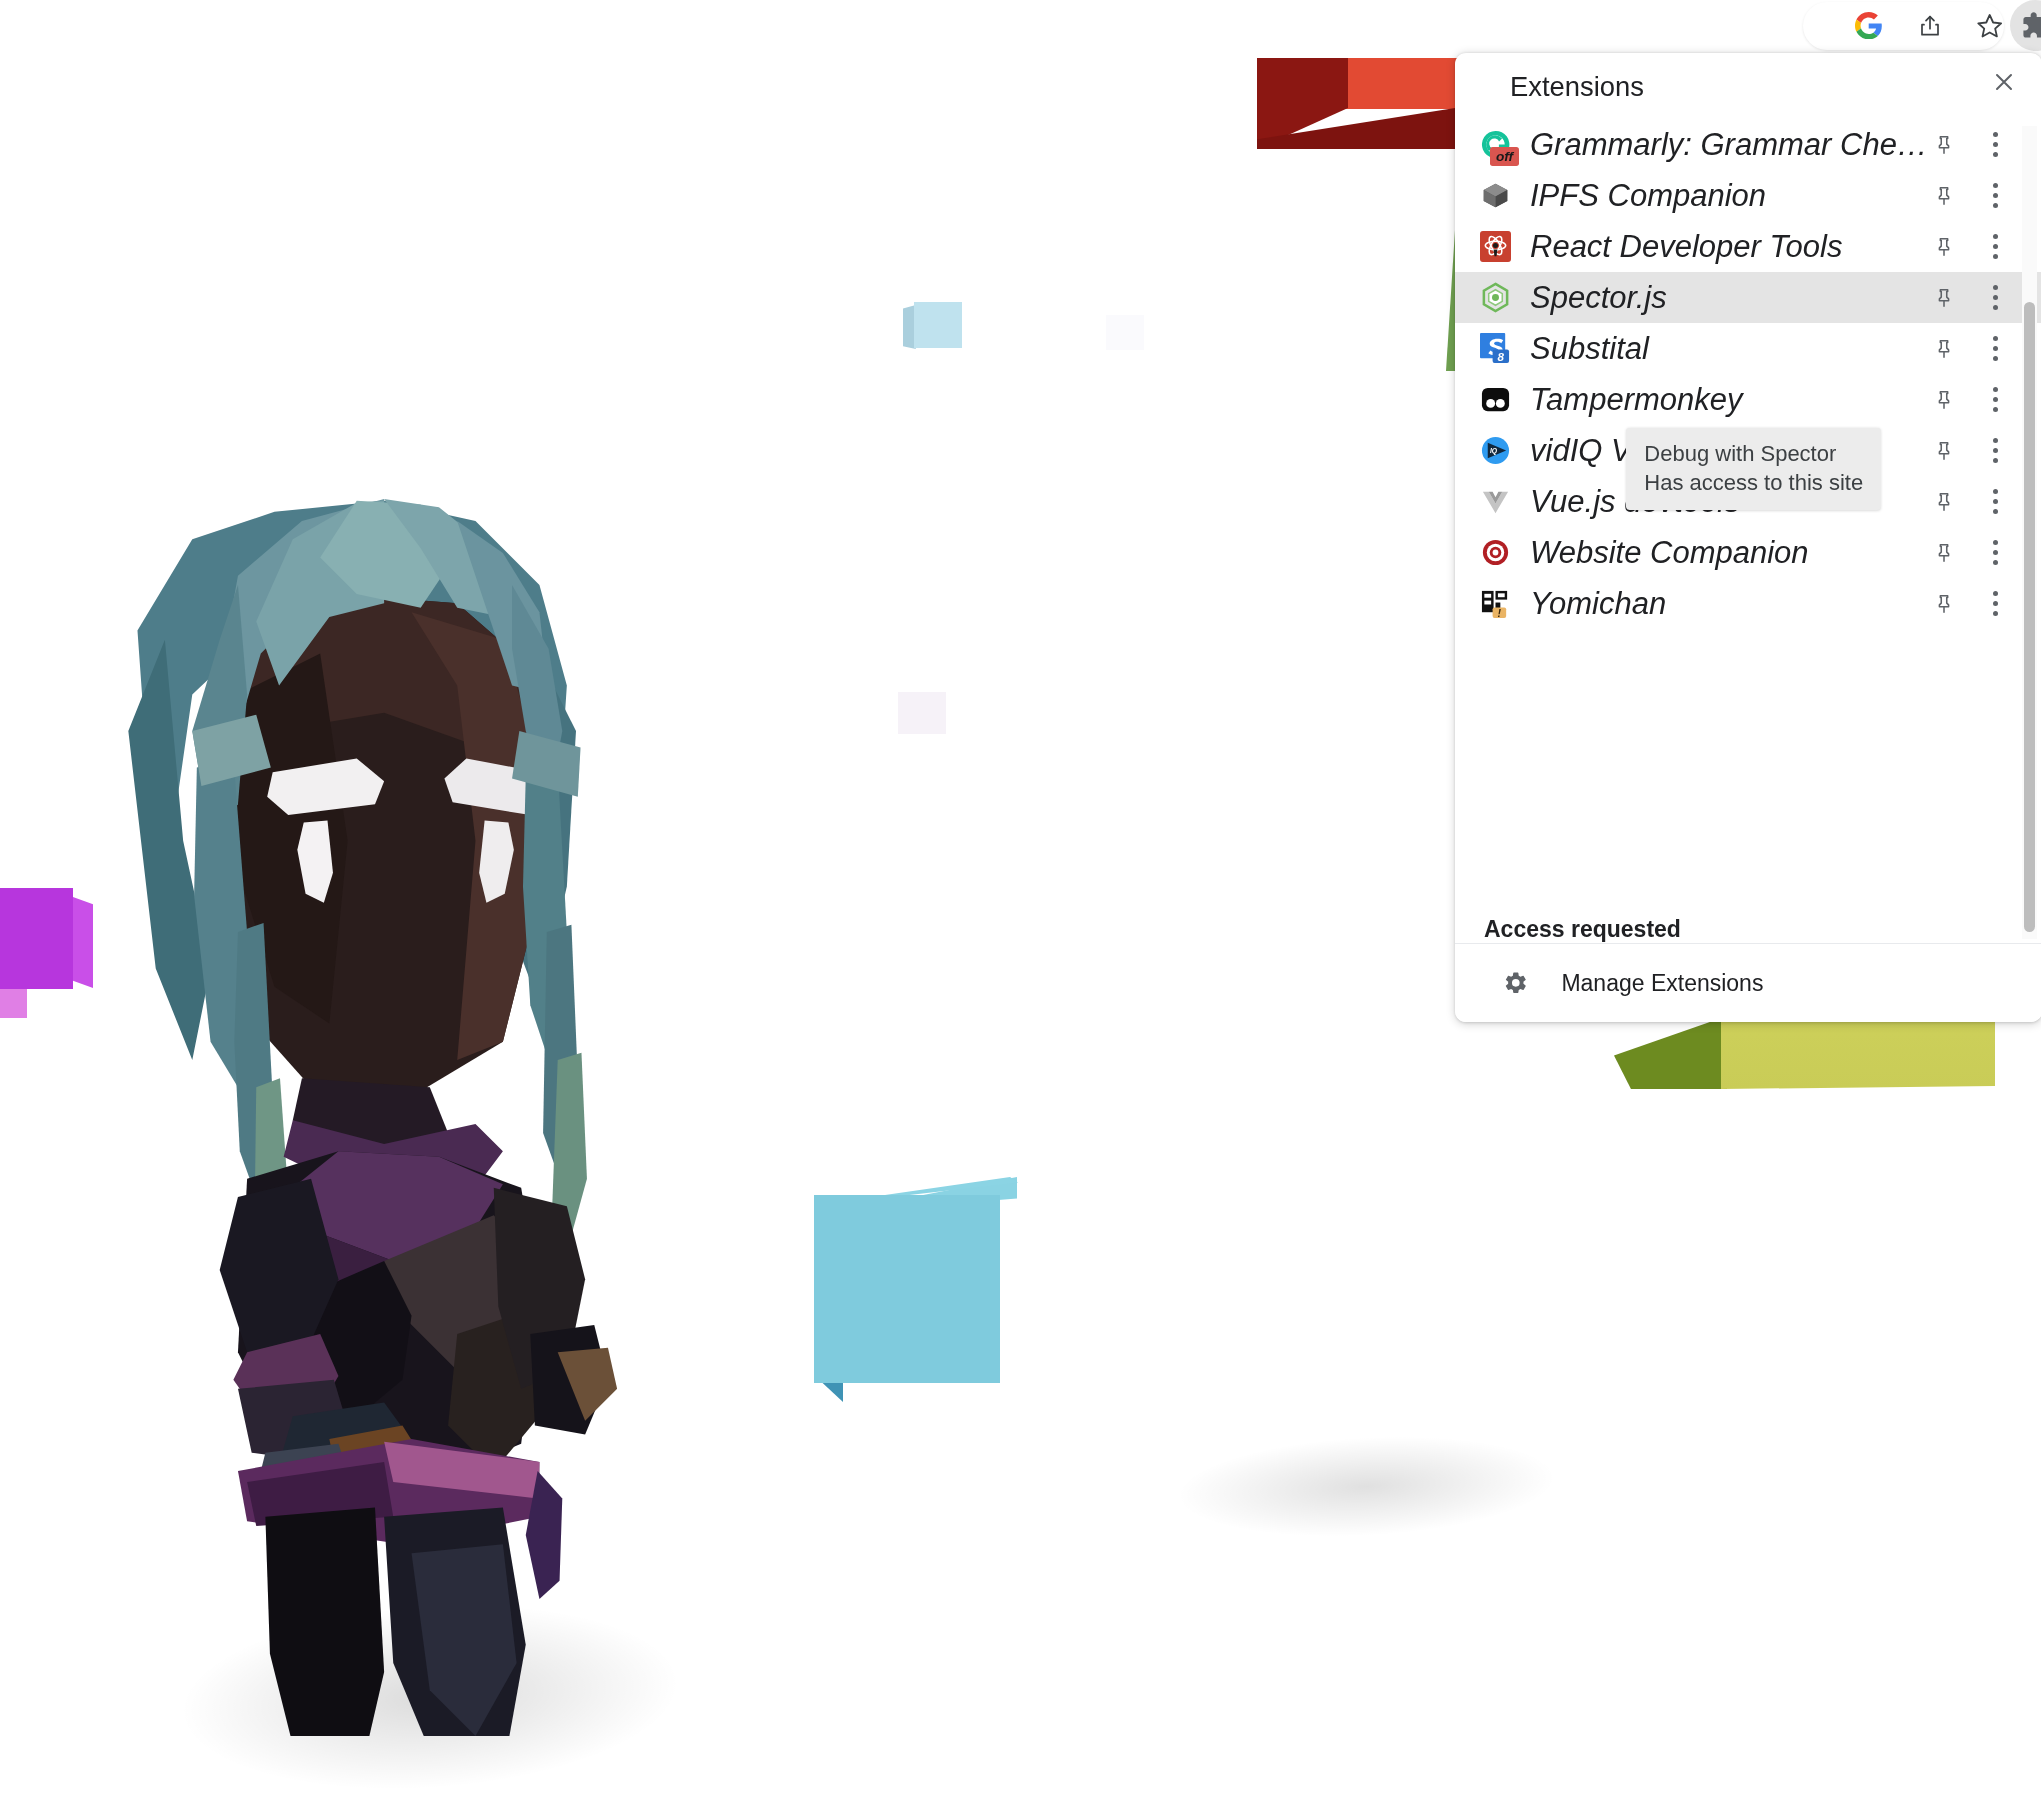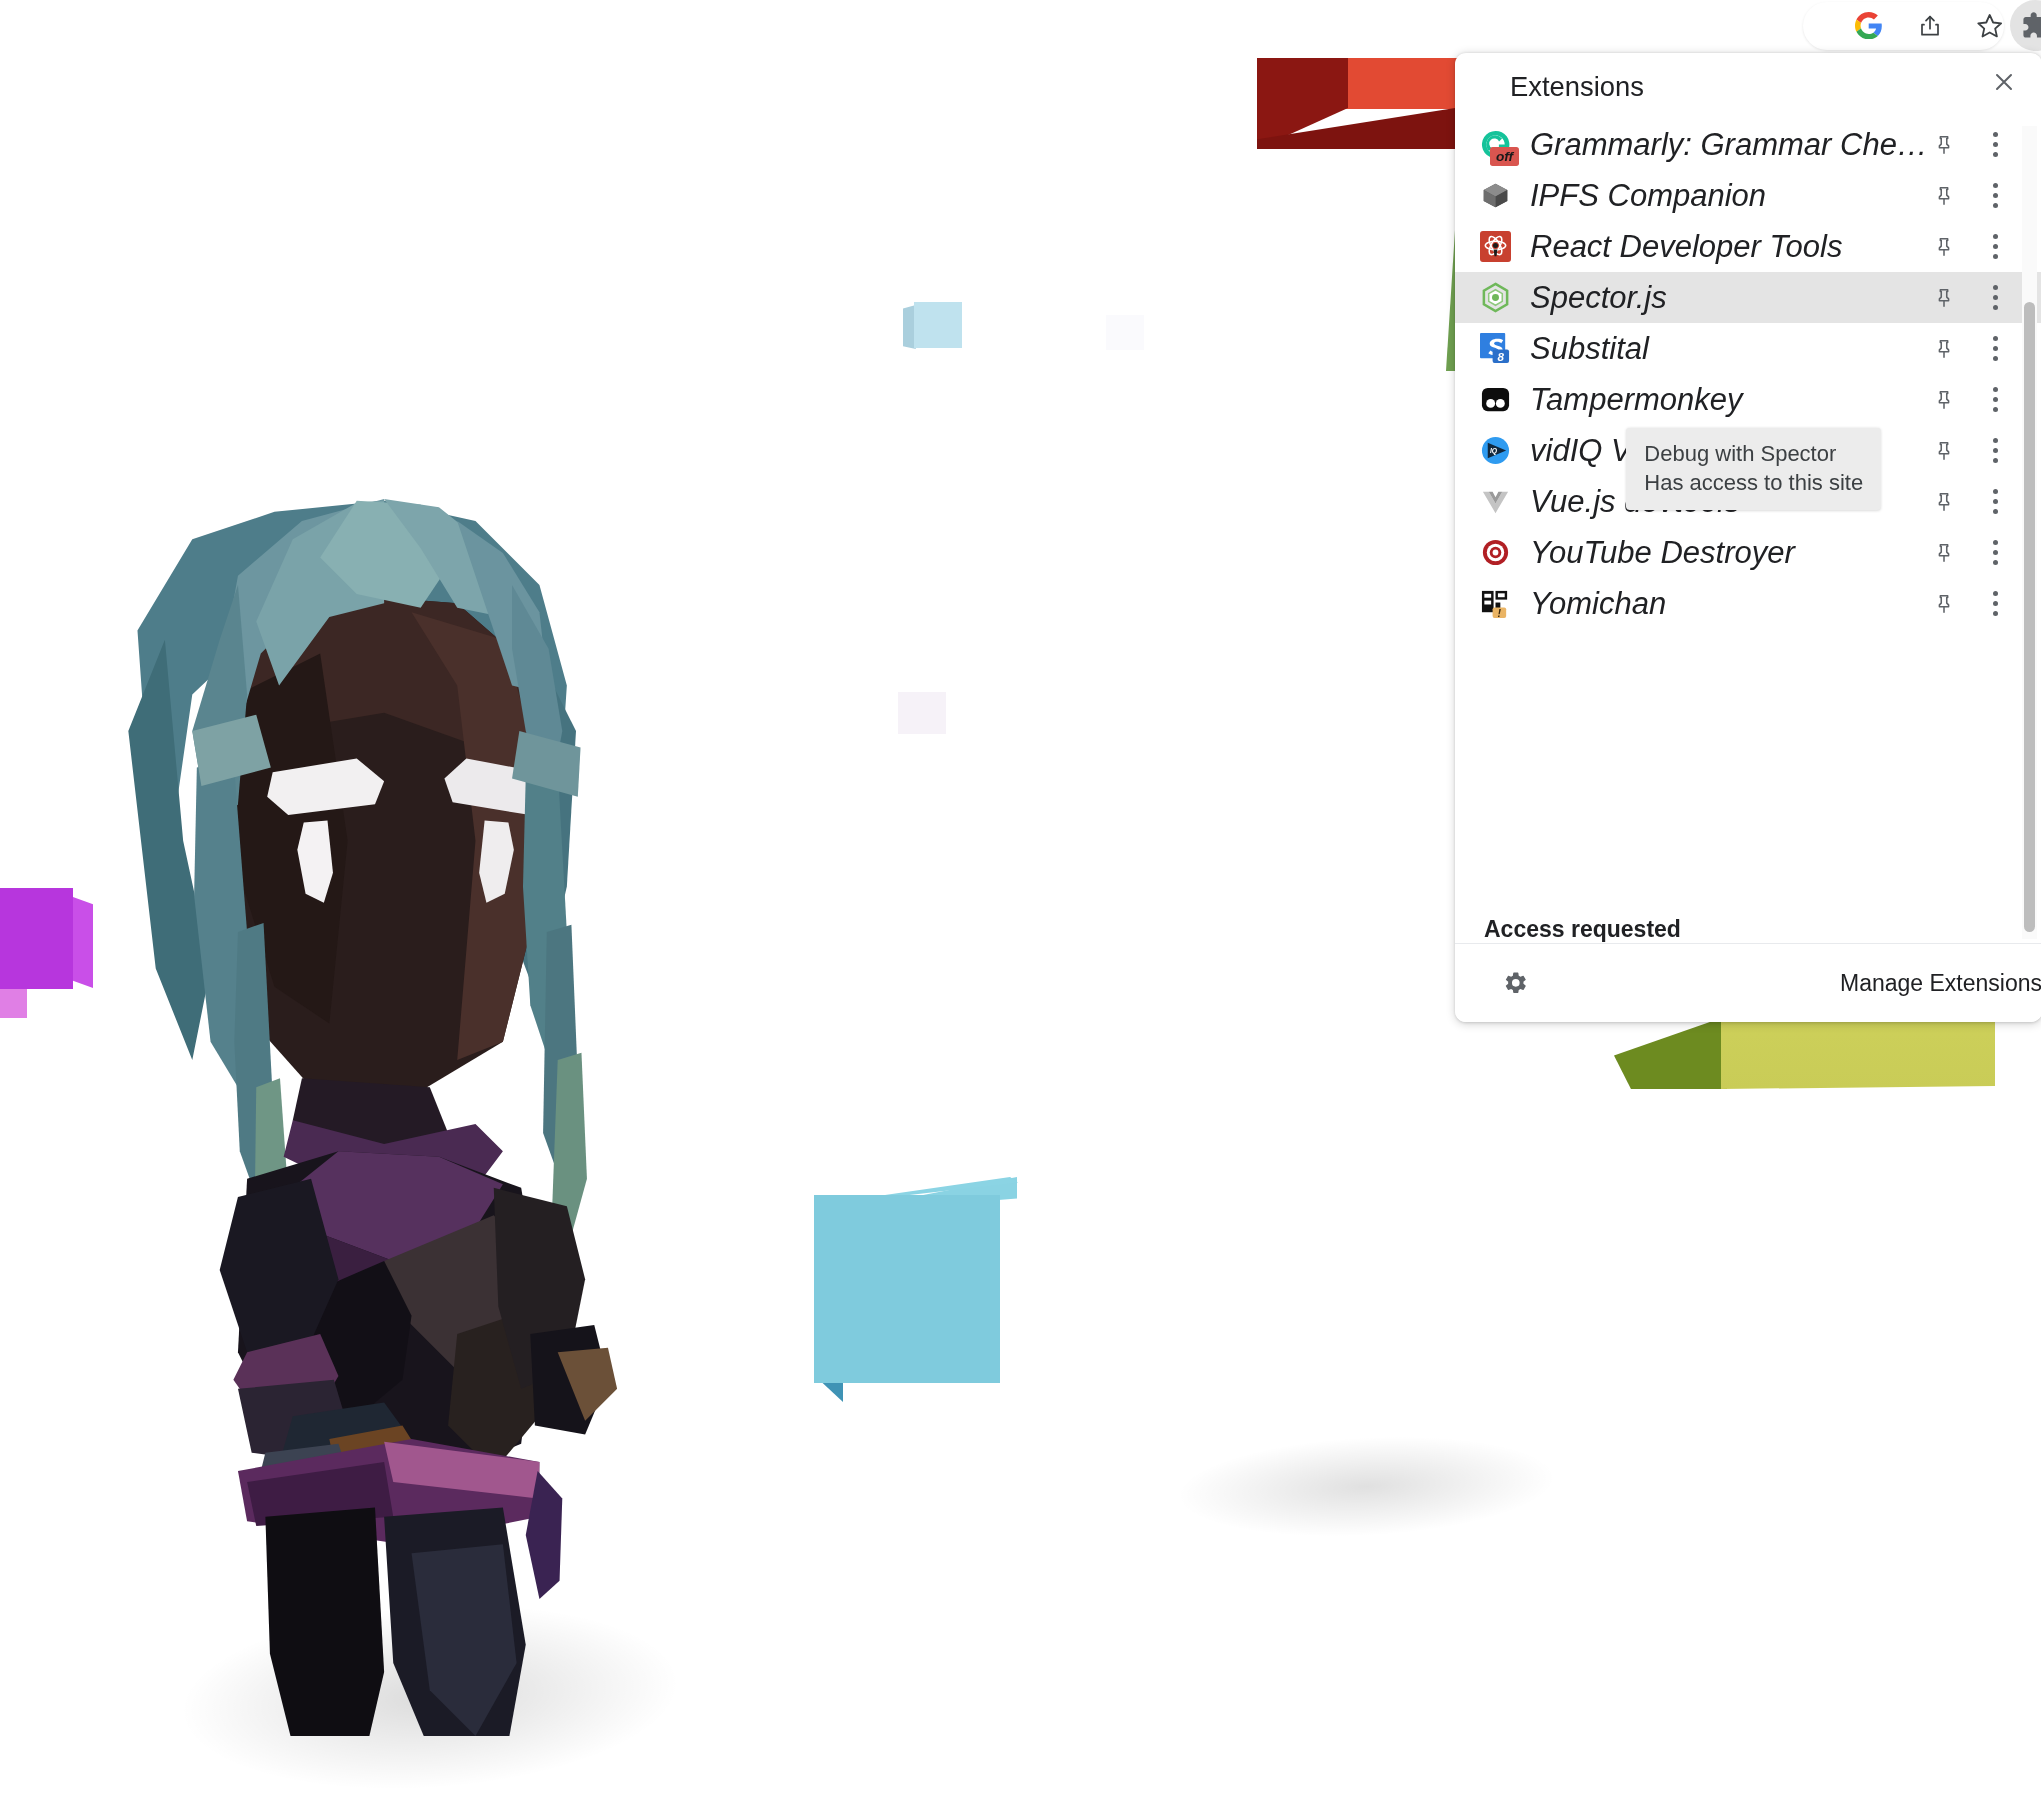--- a/index.html
+++ b/index.html
@@ -168,21 +168,20 @@
   .access-title { font-size: 23px; font-weight: bold; color: #202124; }
   .access-desc { font-size: 23px; color: #3c4043; margin-top: 12.8px; }
 
   .panel-footer {
     position: absolute; left: 0; right: 0; bottom: 0;
     height: 79px;
     border-top: 0.9px solid #e8eaed;
     background: #ffffff;
     display: flex; align-items: center;
     padding-left: 42px;
-    justify-content: space-between;
   }
   .footer-icon { width: 37px; height: 37px; display: flex; align-items: center; justify-content: center; }
   .footer-label { margin-left: 27.4px; font-size: 23px; color: #202124; }
 
   
   .scroll-track {
     position: absolute; right: 5.5px; top: 73px; width: 14.6px; height: 813px;
     background: #fafafa;
   }
   .scroll-thumb {
@@ -560,21 +559,21 @@
         </div>
         <div class="ext-row">
           <div class="ext-icon">
             <svg width="31" height="31" viewBox="0 0 32 32">
               <circle cx="16" cy="16" r="13" fill="#b11f24"></circle>
               <circle cx="16" cy="16" r="9" fill="#fff"></circle>
               <circle cx="16" cy="16" r="6" fill="#b11f24"></circle>
               <circle cx="16" cy="16" r="3" fill="#fff"></circle>
             </svg>
           </div>
-          <div class="ext-name">YouTube Destroyer</div>
+          <div class="ext-name">Website Companion</div>
           <div class="ext-pin">
             <svg width="22" height="24" viewBox="0 0 24 24" fill="none" stroke="#5f6368" stroke-width="1.7" stroke-linejoin="round">
               <path d="M8 3 L16 3 L16 5 L15 5 L15 11 L17 13 L17 15 L7 15 L7 13 L9 11 L9 5 L8 5 Z"></path>
               <path d="M12 15 L12 21" stroke-linecap="round"></path>
             </svg>
           </div>
           <div class="ext-menu">
             <div style="display:flex;flex-direction:column;align-items:center;">
               <span class="dot"></span>
               <span class="dot"></span>

